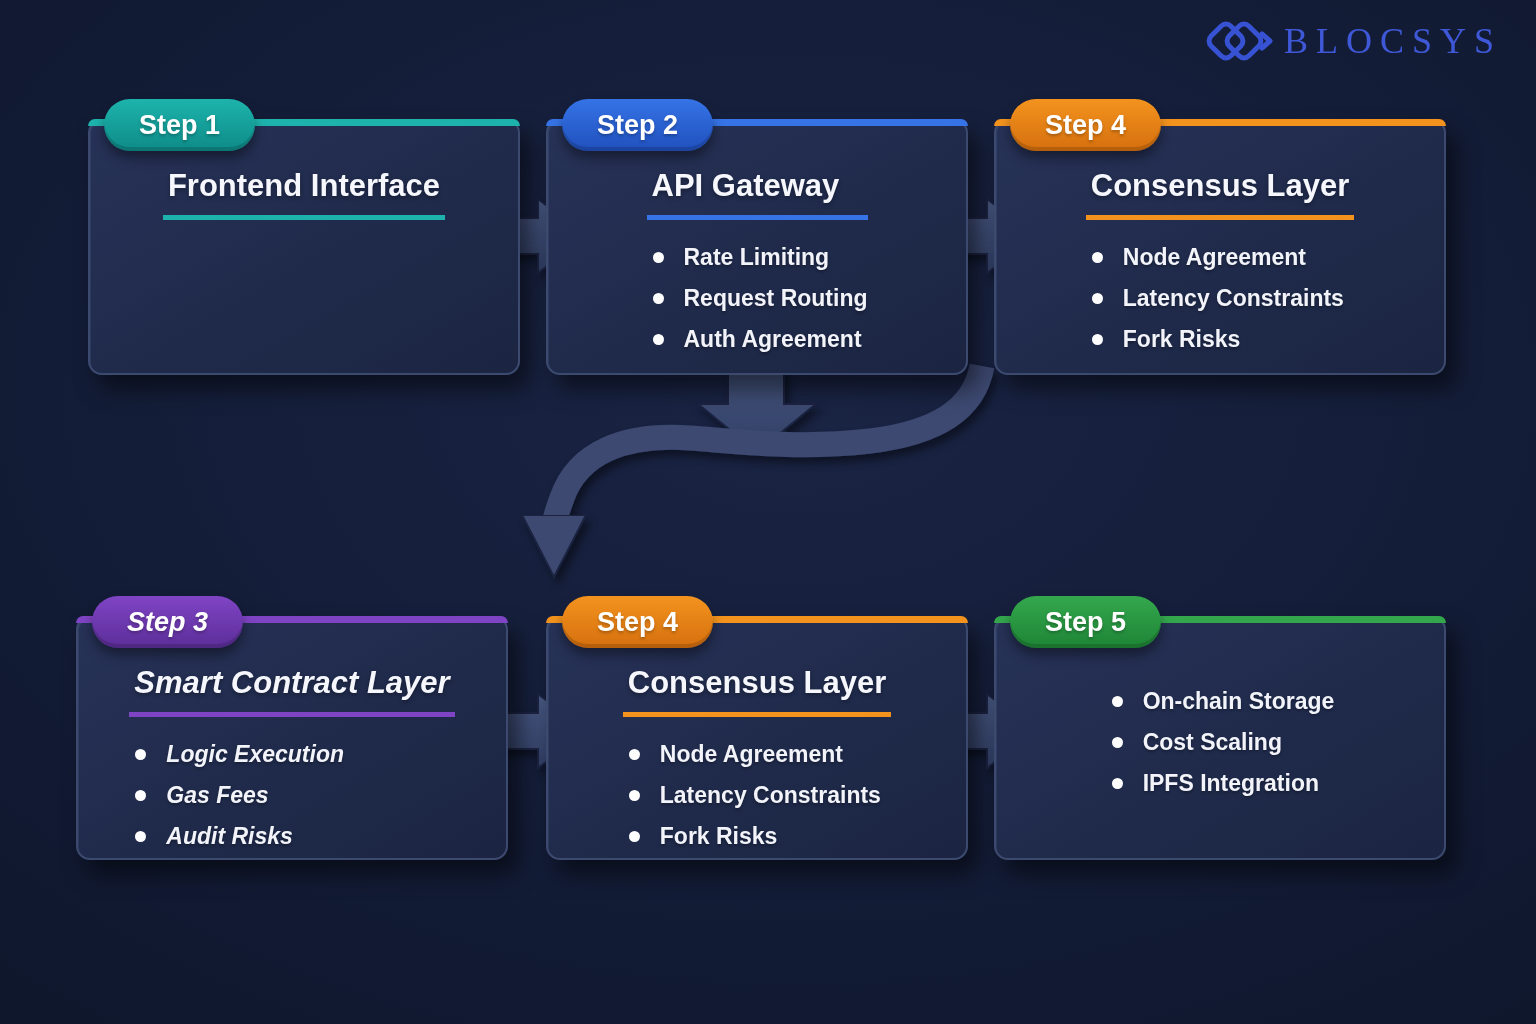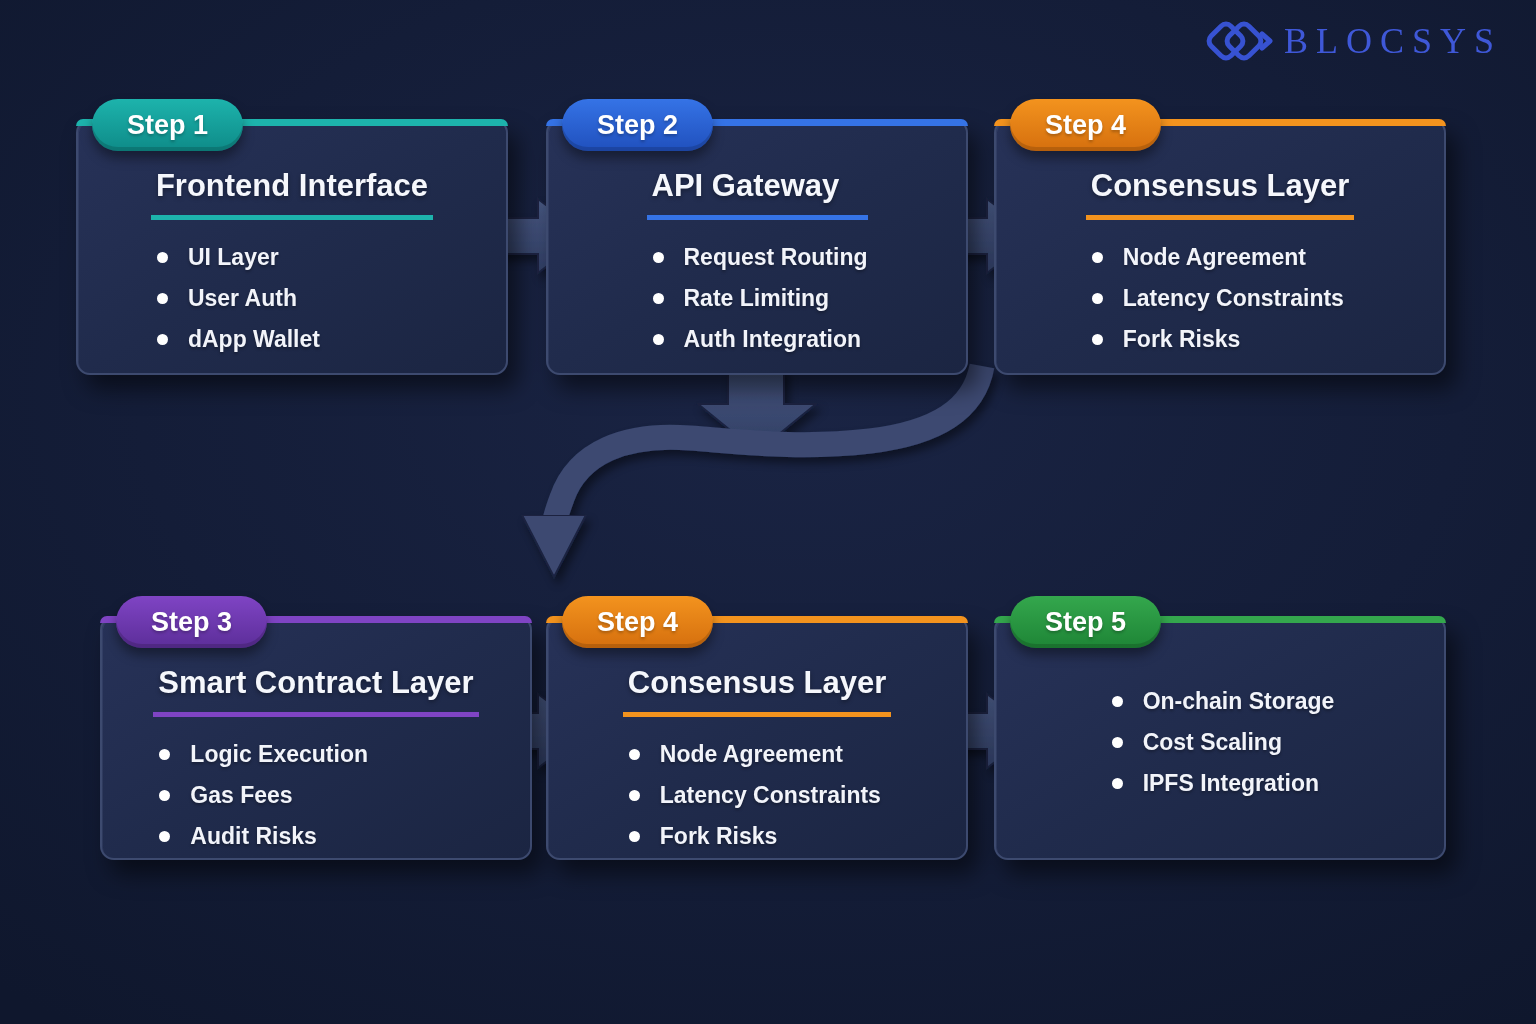--- a/index.html
+++ b/index.html
@@ -19,24 +19,24 @@
     position:absolute;border-radius:14px;
     background:linear-gradient(150deg,#273258 0%, #202b4c 50%, #1b2542 100%);
     border:2px solid #3d4a6f;
     box-shadow:10px 14px 22px rgba(0,0,0,0.5), inset 1px 1px 0 rgba(160,180,225,0.10);
     z-index:2;
   }
   .card::before{ 
     content:"";position:absolute;top:-2px;left:-2px;right:-2px;height:7px;
     background:var(--accent);border-radius:12px 12px 0 0;
   }
-  .c1{left:76px; top:119px; width:428px; height:252px;}
+  .c1{left:88px; top:119px; width:428px; height:252px;}
   .c2{left:546px;top:119px; width:418px; height:252px;}
   .c3{left:994px;top:119px; width:448px; height:252px;}
-  .c4{left:100px; top:616px; width:428px; height:240px;}
+  .c4{left:76px; top:616px; width:428px; height:240px;font-style:italic;}
   .c5{left:546px;top:616px; width:418px; height:240px;}
   .c6{left:994px;top:616px; width:448px; height:240px;}
   .badge{
     position:absolute;top:-22px;left:14px;height:52px;
     display:flex;align-items:center;padding:0 35px;border-radius:28px;
     background:linear-gradient(180deg,var(--accent) 0%, var(--accent-dark) 100%);
     color:#ffffff;font-size:27px;font-weight:800;
     box-shadow:0 7px 12px rgba(0,0,0,0.4), inset 0 -4px 0 rgba(0,0,0,0.15);
     z-index:3;text-shadow:0 2px 3px rgba(0,0,0,0.25);white-space:nowrap;
   }
@@ -102,55 +102,41 @@
       <path d="M58 22 L66 29 L58 36" fill="none" stroke="#3752d2" stroke-width="5" stroke-linecap="round" stroke-linejoin="round"></path>
     </svg>
     <span class="logo-text" style="color: rgb(63, 88, 216);">BLOCSYS</span>
   </div>
 
   <section class="card c1" style="--accent: #1db3ac; --accent-dark: #0e8b88;">
     <div class="badge">Step 1</div>
     <div class="card-body">
       <div class="content">
         <h2 class="title">Frontend Interface</h2>
-        <ul class="bullets">
-          <li>
-              <span class="dot"></span>
-              <span>UI Layer</span>
-            </li>
-          <li>
-              <span class="dot"></span>
-              <span>User Auth</span>
-            </li>
-          <li>
-              <span class="dot"></span>
-              <span>dApp Wallet</span>
-            </li>
-        </ul>
       </div>
     </div>
   </section>
 
   <section class="card c2" style="--accent: #3573e6; --accent-dark: #2050bd;">
     <div class="badge">Step 2</div>
     <div class="card-body">
       <div class="content">
         <h2 class="title">API Gateway</h2>
         <ul class="bullets">
           <li>
               <span class="dot"></span>
+              <span>Rate Limiting</span>
+            </li>
+          <li>
+              <span class="dot"></span>
               <span>Request Routing</span>
             </li>
           <li>
               <span class="dot"></span>
-              <span>Rate Limiting</span>
-            </li>
-          <li>
-              <span class="dot"></span>
-              <span>Auth Integration</span>
+              <span>Auth Agreement</span>
             </li>
         </ul>
       </div>
     </div>
   </section>
 
   <section class="card c3" style="--accent: #f3931e; --accent-dark: #d56f0e;">
     <div class="badge">Step 4</div>
     <div class="card-body">
       <div class="content">

